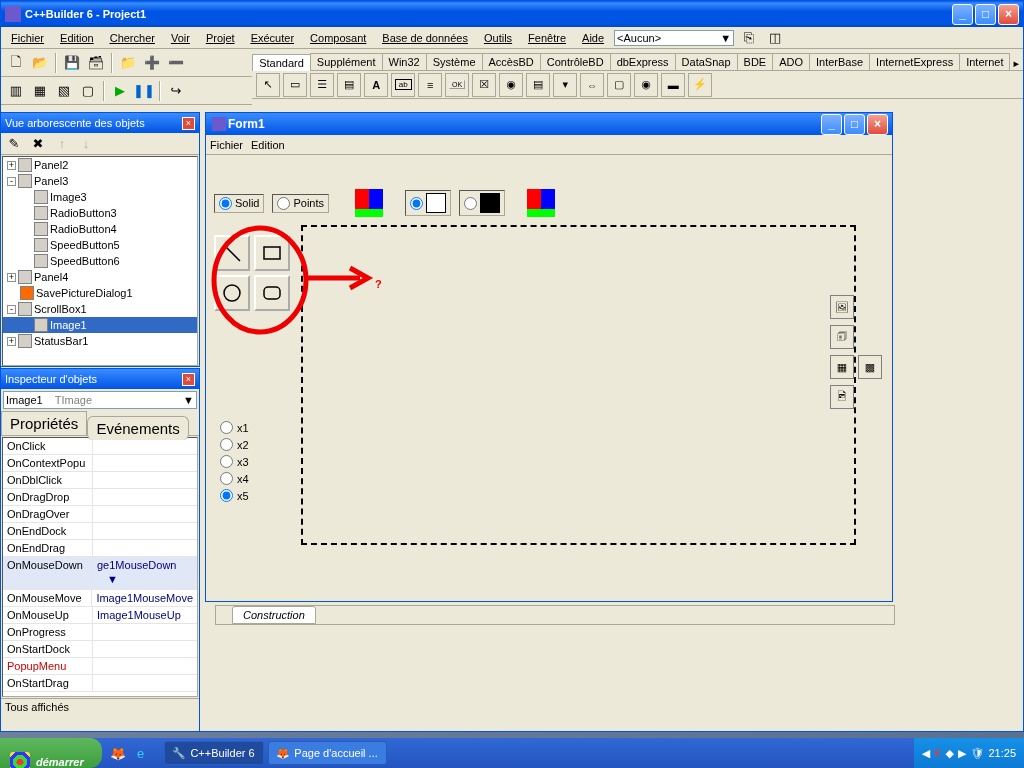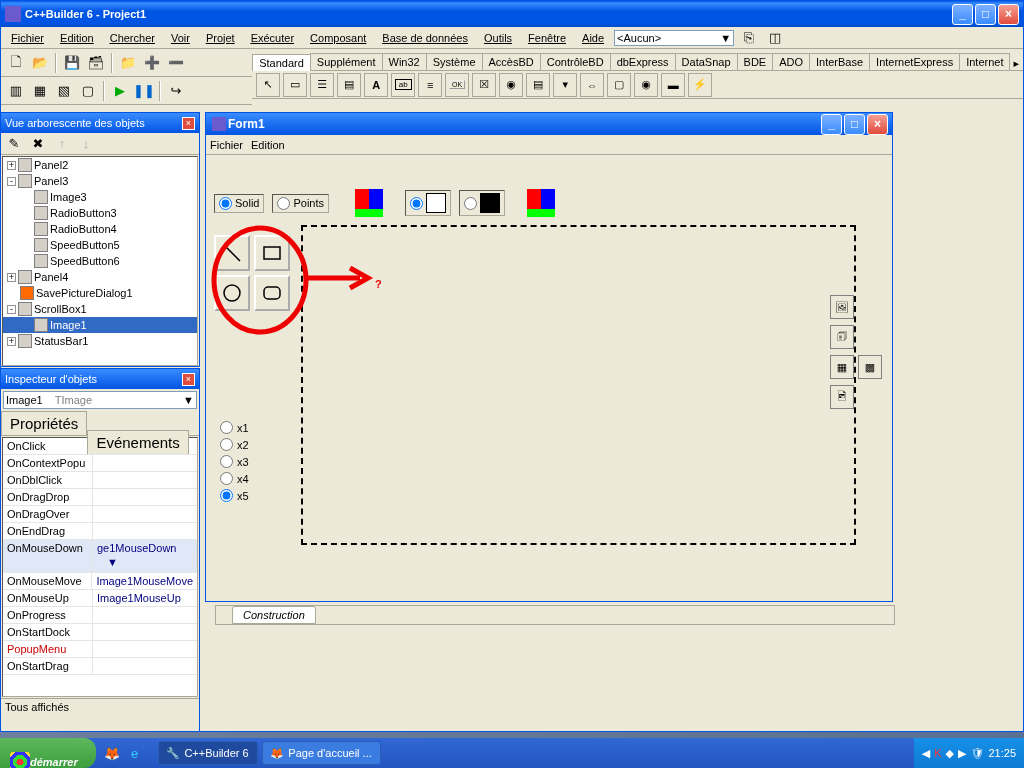--- a/index.html
+++ b/index.html
@@ -36,21 +36,21 @@
 .tree-node .exp { width: 9px; height: 9px; border: 1px solid #919191; text-align: center; line-height: 7px; font-size: 9px; cursor: pointer; }
 .tree-node .ticon { width: 14px; height: 14px; background: #d4d0c8; border: 1px solid #808080; }
 .tree-node.sel { background: #316ac5; color: #fff; }
 .tree-node.l1 { padding-left: 4px; }
 .tree-node.l2 { padding-left: 18px; }
 
 .insp-panel { top: 368px; left: 0; width: 200px; height: 364px; }
 .insp-combo { margin: 2px; border: 1px solid #7f9db9; background: #fff; height: 18px; display: flex; align-items: center; padding: 0 2px; justify-content: space-between; }
 .insp-tabs { display: flex; border-bottom: 1px solid #aca899; }
 .itab { padding: 3px 8px; border: 1px solid #aca899; border-bottom: none; cursor: pointer; font-size: 15px; }
-.itab.active { background: #ece9d8; position: relative; top: 19px; }
+.itab.active { background: #ece9d8; position: relative; top: 5px; border-radius: 6px; }
 .insp-grid { background: #fff; border: 1px inset #aca899; margin: 1px; height: 260px; overflow: auto; }
 .insp-row { display: flex; border-bottom: 1px solid #e5e5e5; }
 .insp-row.sel { background: #e0e8f8; }
 .insp-row span:first-child { width: 90px; padding: 2px 4px; border-right: 1px solid #e5e5e5; }
 .insp-row span:last-child { flex: 1; padding: 2px 4px; color: #000080; }
 .insp-status { padding: 2px 4px; border-top: 1px solid #aca899; }
 
 .form-window { position: absolute; top: 112px; left: 205px; width: 688px; height: 490px; background: #ece9d8; border: 1px solid #0054e3; }
 .form-title { height: 22px; background: linear-gradient(#3a8cff, #0054e3); color: #fff; display: flex; align-items: center; padding: 0 4px; }
 .form-title .title { flex: 1; font-weight: bold; font-size: 12px; padding-left: 18px; }
@@ -70,21 +70,21 @@
 .canvas { position: absolute; top: 70px; left: 95px; width: 555px; height: 320px; border: 2px dashed #000; background: #ece9d8; }
 .side-btns { position: absolute; top: 140px; right: 10px; display: flex; flex-direction: column; gap: 6px; }
 .side-btn { width: 24px; height: 24px; border: 1px solid #808080; background:#ece9d8; display:flex;align-items:center;justify-content:center; }
 
 .annotation { position: absolute; pointer-events: none; }
 
 .tab-strip { position: absolute; top: 605px; left: 215px; width: 680px; height: 20px; background: #ece9d8; border: 1px solid #aca899; display:flex; align-items:center;}
 .code-tab { padding: 2px 10px; border: 1px solid #aca899; border-top-left-radius:3px; border-top-right-radius:3px; background:#fff; margin-left:16px; font-style:italic;}
 
 .taskbar { position: absolute; bottom: 0; left: 0; width: 1024px; height: 30px; background: linear-gradient(#3168d5, #2355c0); display: flex; align-items: center; }
-.start-btn { height: 30px; padding: 17px 18px 0 10px; background: linear-gradient(#5eb85e, #3c9e3c); color: #fff; font-weight: bold; font-style: italic; font-size: 15px; display: flex; align-items: center; border-radius: 0 12px 12px 0; cursor: pointer; }
+.start-btn { height: 30px; padding: 17px 18px 0 10px; background: linear-gradient(#5eb85e, #3c9e3c); color: #fff; font-weight: bold; font-style: italic; font-size: 15px; display: flex; align-items: center; gap: 6px; border-radius: 0 12px 12px 0; cursor: pointer; }
 .task-item { height: 24px; margin: 0 2px; padding: 0 8px; background: #3a7ce0; border: 1px solid #2a5cb8; border-radius: 3px; color: #fff; display: flex; align-items: center; gap: 4px; cursor: pointer; }
 .task-item.active { background: #1f4a9e; }
 .tray { margin-left: auto; height: 30px; background: linear-gradient(#1690e8, #0d7ad4); padding: 0 8px; display: flex; align-items: center; gap: 4px; color: #fff; }
 
 .desktop-icon { position: absolute; width: 72px; text-align: center; color: #fff; font-size: 10px; text-shadow: 1px 1px 2px #000; }
 .desktop-icon .di { width: 32px; height: 32px; margin: 0 auto 2px; background: #d4a84a; border-radius: 2px; }
 </style>
 </head>
 <body>
 
@@ -299,20 +299,24 @@
       </div>
       <div class="insp-row">
         <span style="">OnDragDrop</span>
         <span></span>
       </div>
       <div class="insp-row">
         <span style="">OnDragOver</span>
         <span></span>
       </div>
       <div class="insp-row">
+        <span style="">OnEndDock</span>
+        <span></span>
+      </div>
+      <div class="insp-row">
         <span style="">OnEndDrag</span>
         <span></span>
       </div>
       <div class="insp-row sel">
         <span style="">OnMouseDown</span>
         <span>ge1MouseDown <span style="float:right">▼</span></span>
       </div>
       <div class="insp-row">
         <span style="">OnMouseMove</span>
         <span>Image1MouseMove</span>

